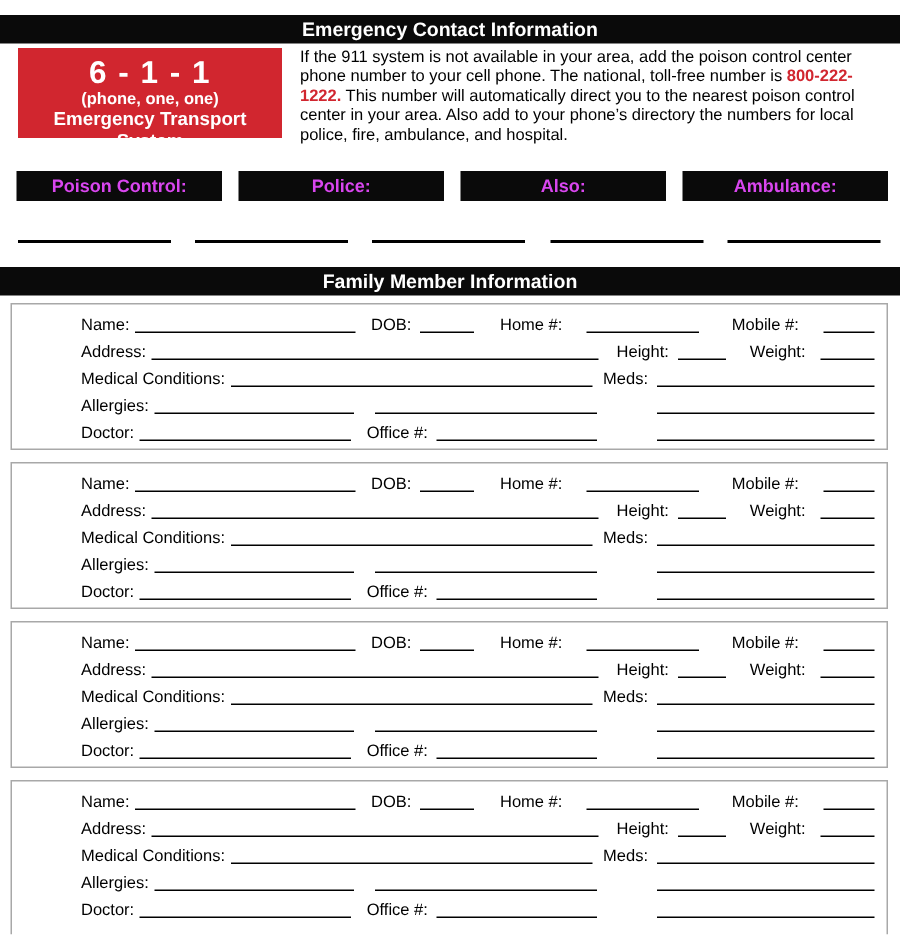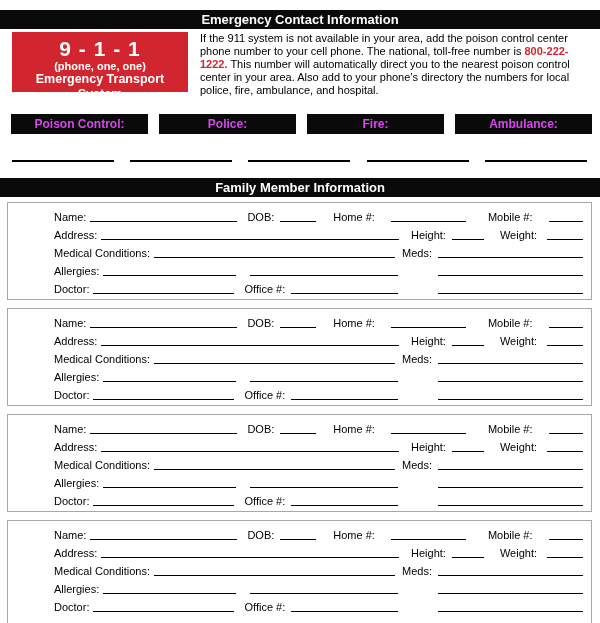--- a/index.html
+++ b/index.html
@@ -50,31 +50,31 @@
 </style>
 </head>
 <body>
 
 <div class="page">
 
   <div class="bar top">Emergency Contact Information</div>
 
   <div class="intro">
     <div class="box911" style="background: rgb(209, 38, 47);">
-      <div class="num">9 - 1 - 1</div>
+      <div class="num">6 - 1 - 1</div>
       <div class="words">(phone, one, one)</div>
       <div class="sys">Emergency Transport System</div>
     </div>
     <p><span>If the 911 system is not available in your area, add the poison control center phone number to your cell phone. The national, toll-free number is </span><span class="phone" style="color: rgb(209, 38, 47);">800-222-1222.</span><span> This number will automatically direct you to the nearest poison control center in your area. Also add to your phone’s directory the numbers for local police, fire, ambulance, and hospital.</span></p>
   </div>
 
   <div class="contact-row">
     <div class="contact-cell">Poison Control:</div>
     <div class="contact-cell">Police:</div>
-    <div class="contact-cell">Fire:</div>
+    <div class="contact-cell">Also:</div>
     <div class="contact-cell">Ambulance:</div>
   </div>
 
   <div class="contact-lines">
     <div class="cell">
         <span class="pline"></span>
       </div>
     <div class="cell">
         <span class="pline"></span>
       </div>

